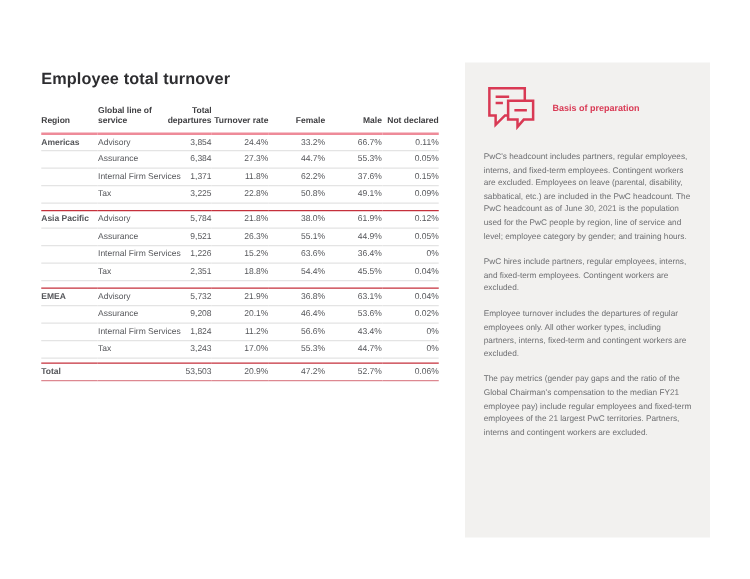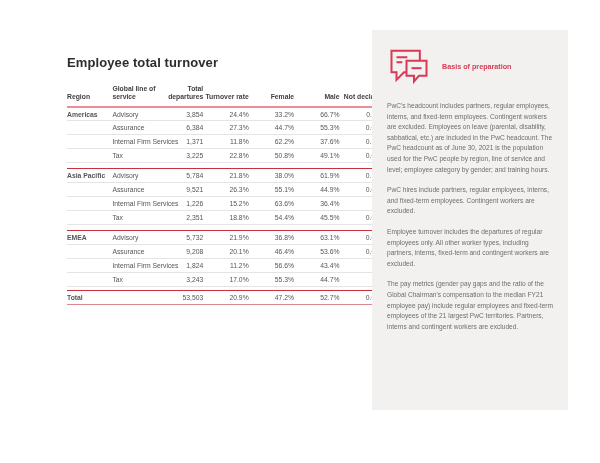--- a/index.html
+++ b/index.html
@@ -8,21 +8,20 @@
     background: #ffffff;
     font-family: "Liberation Sans", sans-serif;
     overflow: hidden;
     position: relative;
   }
   
   .content {
     position: absolute;
     left: 33px; top: 55px;
     width: 318px;
-    margin-left: 34px;
   }
   .page-title {
     font-size: 13px;
     font-weight: bold;
     color: #2d2d30;
     letter-spacing: 0.1px;
   }
   table.turnover {
     margin-top: 15px;
     width: 318px;
@@ -56,21 +55,21 @@
   tr.spacer td { border: none; height: 6px; }
   tr.spacer-sm td { border: none; height: 4px; }
   tr.total-row td {
     border-top: 1.5px solid #c5313c;
     border-bottom: 1px solid #dd8891;
   }
   tr.total-row td.region-cell { font-weight: bold; }
   
   .side-panel {
     position: absolute;
-    left: 372px; top: 30px;
+    left: 372px; top: 50px;
     width: 196px; height: 380px;
     background: #f2f1ef;
     padding: 18px 14px 0 15px;
   }
   .panel-header {
     display: flex;
     align-items: center;
     gap: 13px;
     margin-bottom: 16px;
     padding-left: 2px;

